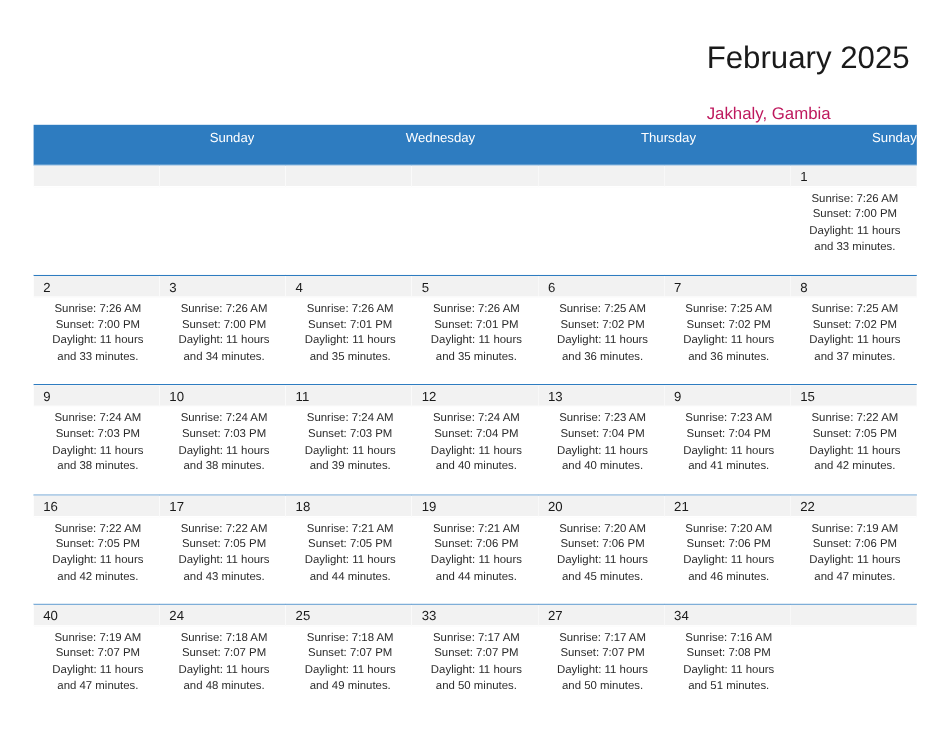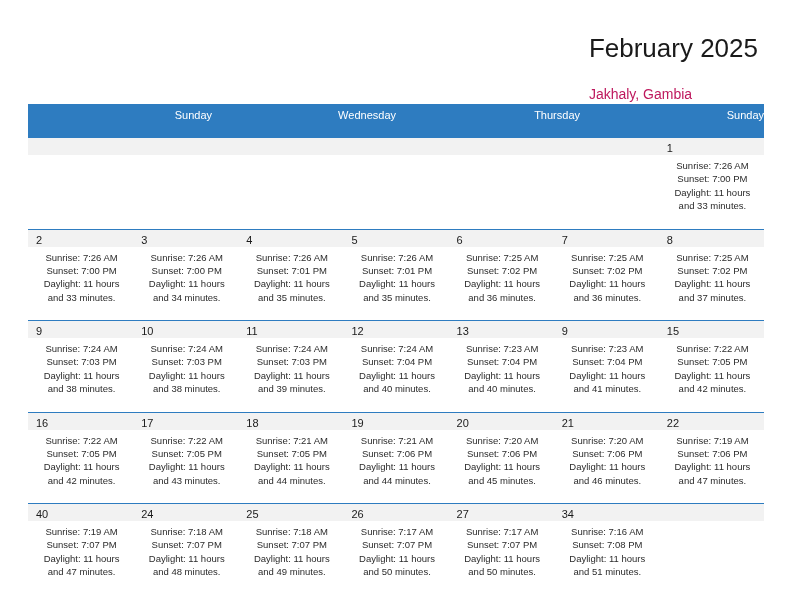--- a/index.html
+++ b/index.html
@@ -458,21 +458,21 @@
       <div class="day-cell">
         <div class="day-band"><span class="day-num">25</span></div>
         <div class="day-info">
           <div>Sunrise: 7:18 AM</div>
           <div>Sunset: 7:07 PM</div>
           <div>Daylight: 11 hours</div>
           <div>and 49 minutes.</div>
         </div>
       </div>
       <div class="day-cell">
-        <div class="day-band"><span class="day-num">26</span></div>
+        <div class="day-band"><span class="day-num">33</span></div>
         <div class="day-info">
           <div>Sunrise: 7:17 AM</div>
           <div>Sunset: 7:07 PM</div>
           <div>Daylight: 11 hours</div>
           <div>and 50 minutes.</div>
         </div>
       </div>
       <div class="day-cell">
         <div class="day-band"><span class="day-num">27</span></div>
         <div class="day-info">

